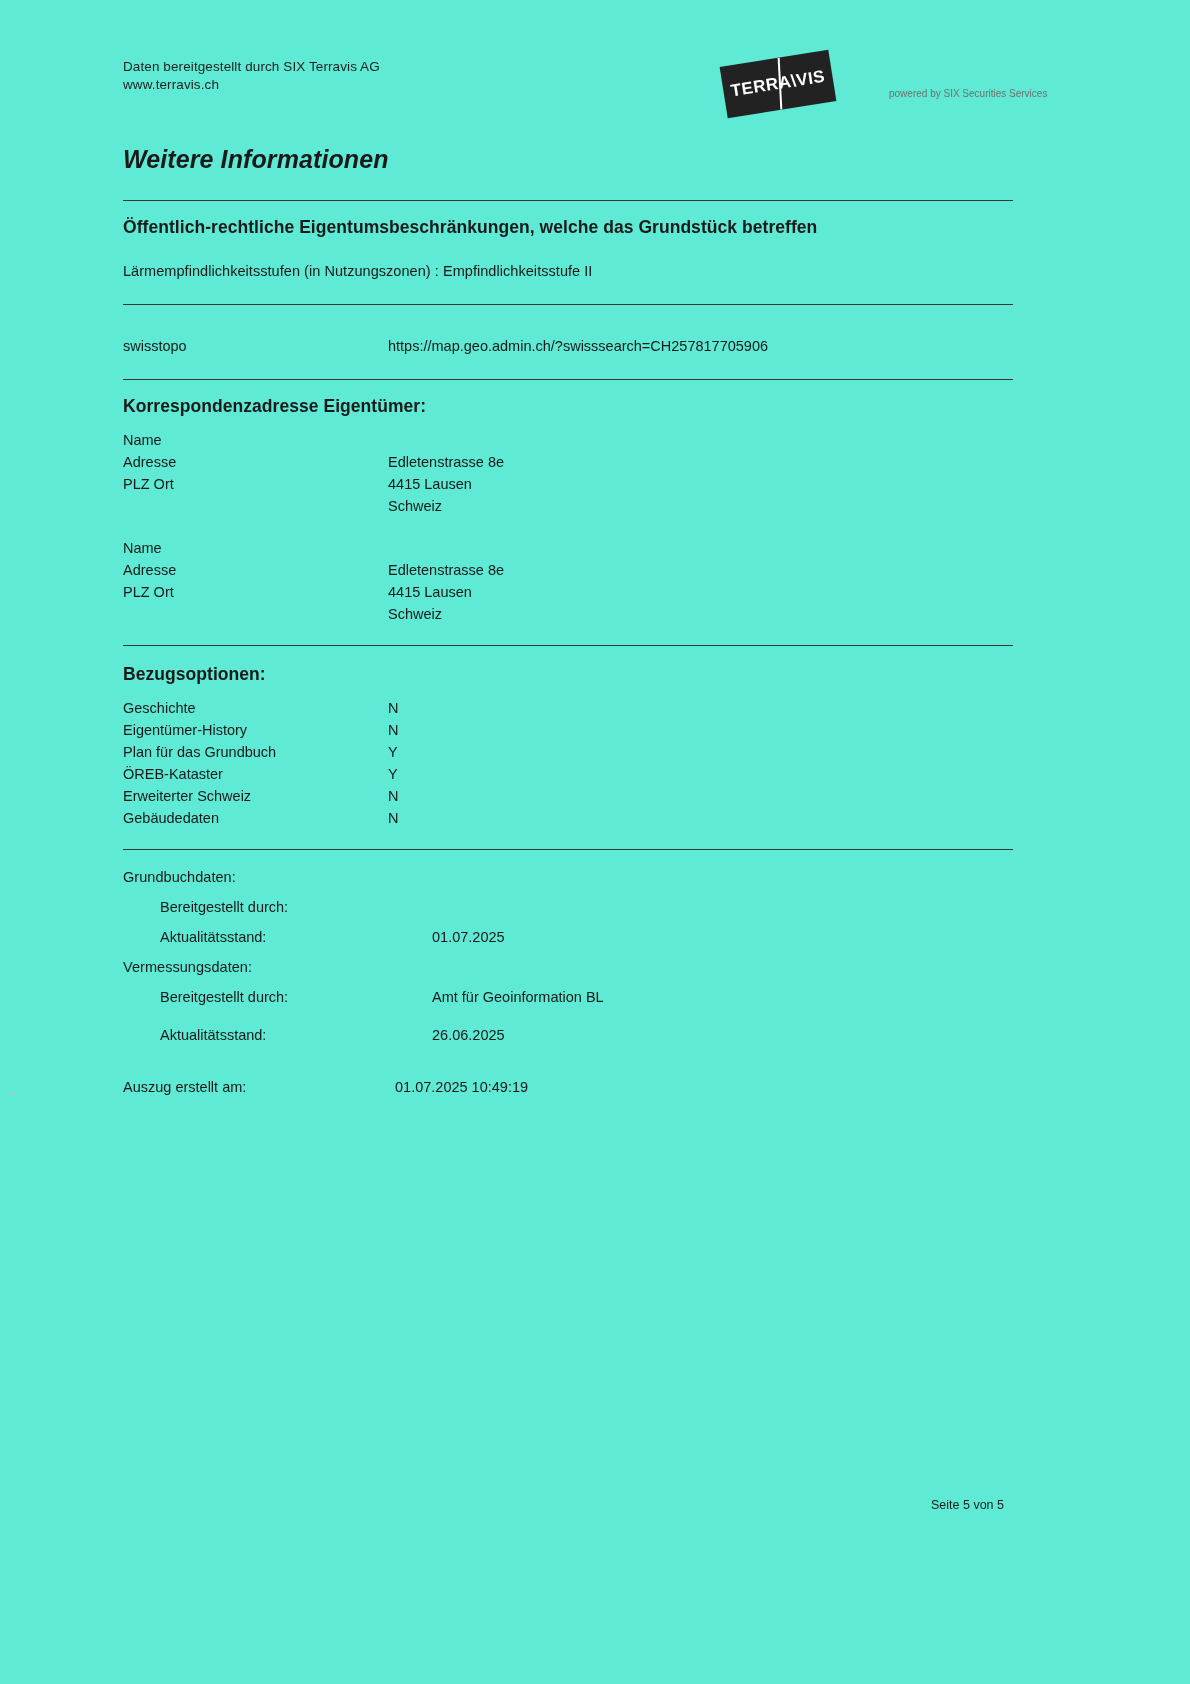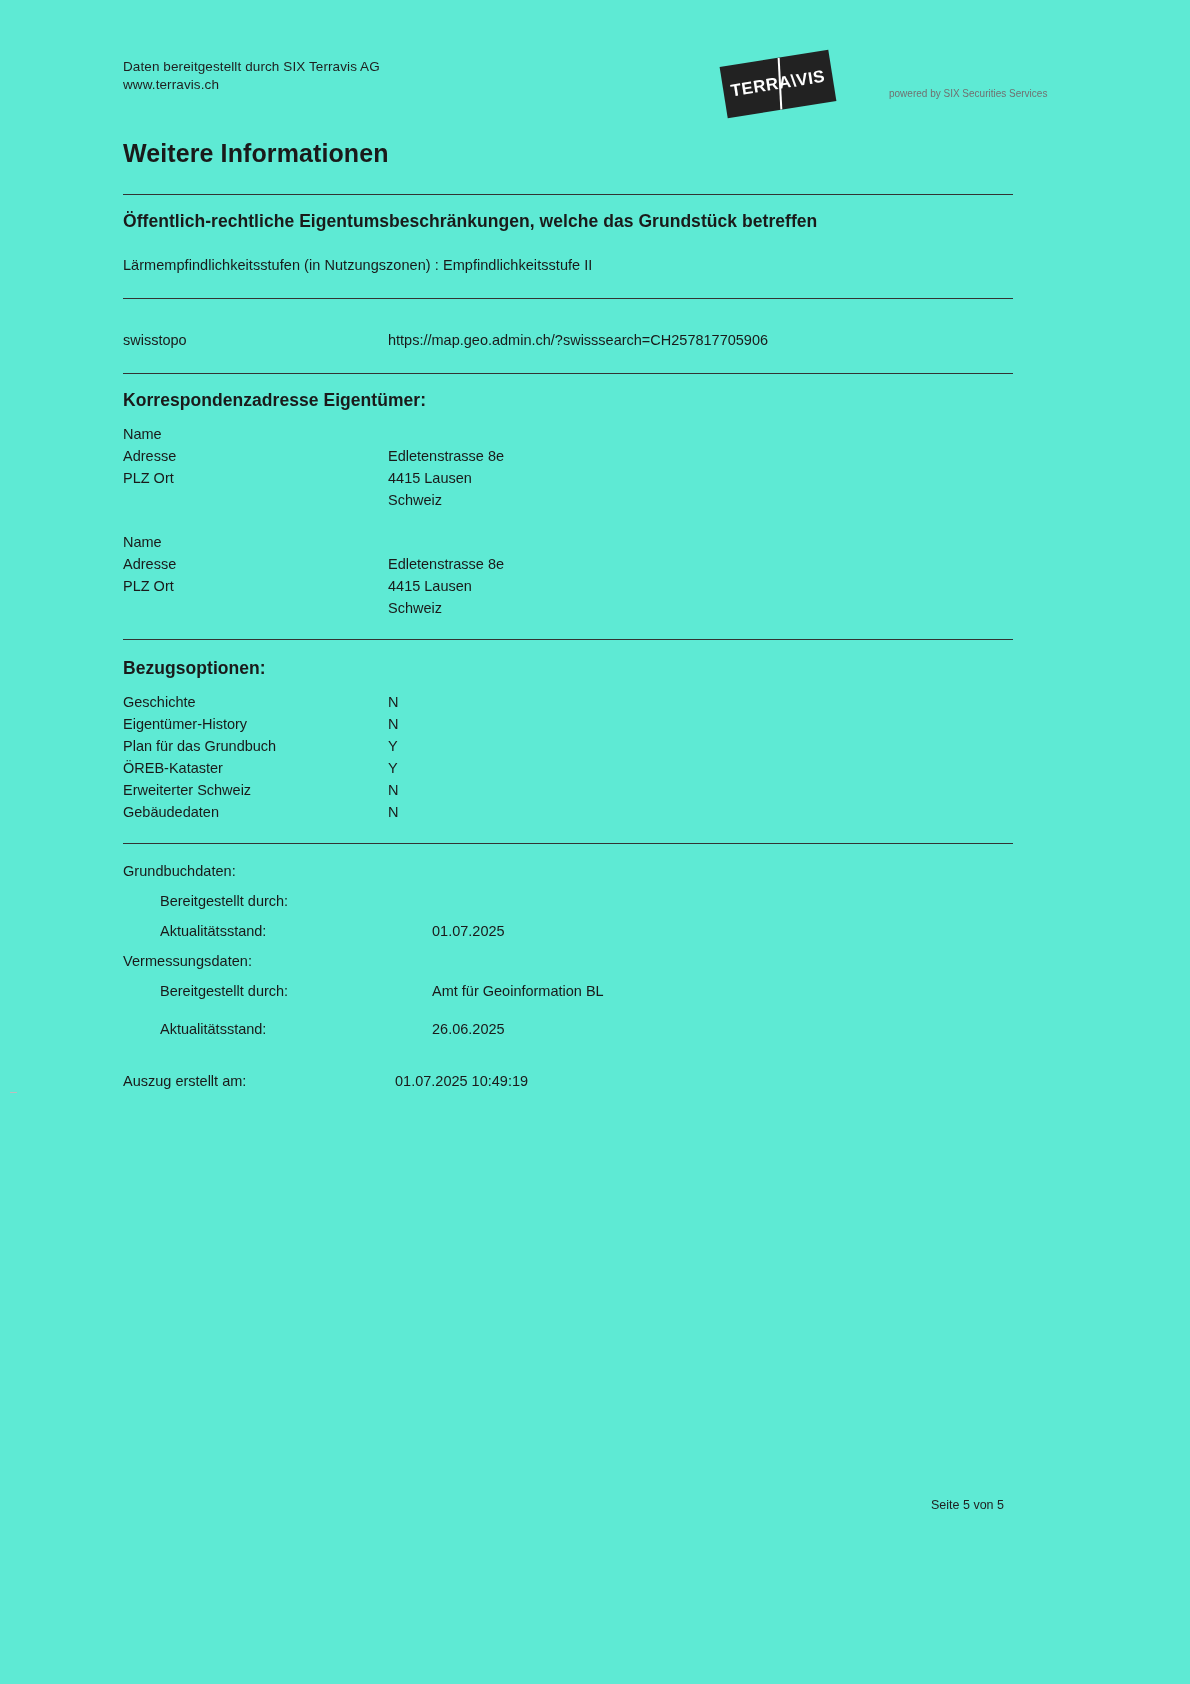--- a/index.html
+++ b/index.html
@@ -85,23 +85,24 @@
   
   .content {
     position: absolute;
     top: 130px;
     left: 123px;
     width: 890px;
   }
   h1.main-title {
     font-size: 25px;
     font-weight: bold;
-    margin: 9px 0 0 0;
+    margin: 15px 0 0 0;
     padding: 0;
     letter-spacing: 0.1px;
+    font-style: italic;
   }
   .rule {
     height: 1px;
     background: #333333;
     width: 100%;
   }
   h2.section-title {
     font-size: 17.5px;
     font-weight: bold;
     margin: 0;

